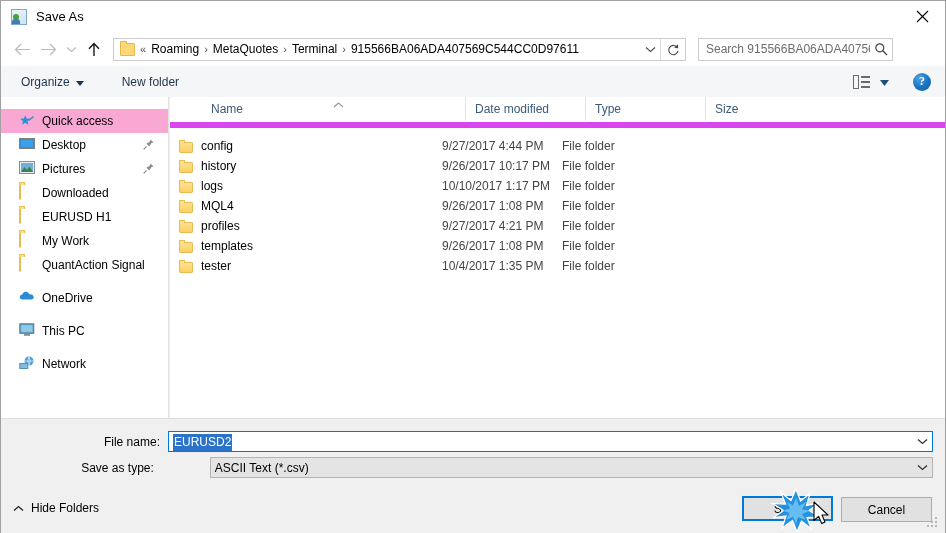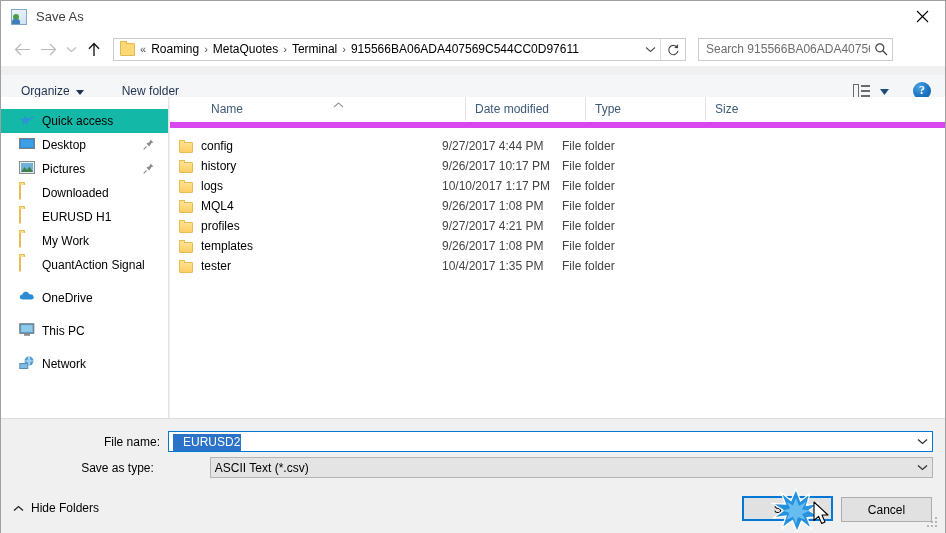--- a/index.html
+++ b/index.html
@@ -34,21 +34,21 @@
     content: ""; position: absolute; left: 1px; top: 4px;
     width: 6px; height: 6px; border-radius: 50%;
     background: #4f9b3f;
   }
   .title-icon::after {
     content: ""; position: absolute; left: 0px; top: 9px;
     width: 8px; height: 5px; border-radius: 3px 3px 0 0;
     background: #3f7fb8;
   }
   .title-text {
-    margin-left: 9px; font-size: 13px; color: #404040;
+    margin-left: 9px; font-size: 13px; color: #000000;
   }
   .close-btn {
     position: absolute; right: 0; top: 0; width: 46px; height: 30px;
     display: flex; align-items: center; justify-content: center;
     cursor: default;
   }
   .close-btn svg { display: block; }
 
   
   .navrow {
@@ -90,21 +90,21 @@
     display: flex; align-items: center; box-sizing: border-box;
   }
   .search-ph {
     font-size: 12px; color: #6d6d6d; margin-left: 7px; white-space: nowrap;
     overflow: hidden; flex: 1;
   }
   .search-icon { width: 22px; display: flex; align-items: center; justify-content: center; }
 
   
   .cmdbar {
-    position: absolute; left: 0; top: 74px; width: 944px; height: 31px;
+    position: absolute; left: 0; top: 65px; width: 944px; height: 31px;
     background: #f5f6f7; border-bottom: 1px solid #dedede;
     display: flex; align-items: center;
   }
   .cmd-item {
     font-size: 12px; color: #1f3250; display: flex; align-items: center;
     height: 30px; padding: 0 8px;
   }
   .cmd-item.organize { margin-left: 12px; }
   .cmd-item.newfolder { margin-left: 22px; }
   .cmd-caret { margin-left: 6px; }
@@ -128,21 +128,21 @@
   
   .sidebar {
     position: absolute; left: 0; top: 96px; width: 168px; height: 321px;
     background: #ffffff; border-right: 1px solid #e2e2e2;
     box-sizing: border-box; padding-top: 12px;
   }
   .nav-node {
     height: 24px; display: flex; align-items: center; font-size: 12px; color: #000;
     padding-left: 18px; position: relative;
   }
-  .nav-node.selected { background: #14b8a6; }
+  .nav-node.selected { background: #f9a8d4; }
   .nav-node.indent { }
   .nav-node .ni { width: 16px; height: 16px; margin-right: 7px; position: relative; flex: 0 0 16px; }
   .nav-node .lbl { white-space: nowrap; overflow: hidden; }
   .pin {
     position: absolute; right: 14px; top: 6px; width: 11px; height: 11px;
   }
   .folder-ic {
     width: 14px; height: 11px; margin-top: 3px;
     background: linear-gradient(180deg,#ffe08a 0%,#fbd065 100%);
     border: 1px solid #e8bc52; box-sizing: border-box; border-radius: 1px;
@@ -192,21 +192,21 @@
     height: 21px; box-sizing: border-box; display: flex; align-items: center;
     position: relative;
   }
   .combo.name-combo {
     border: 1px solid #0078d7; background: #ffffff;
   }
   .combo.type-combo {
     border: 1px solid #b4b4b4; background: #e4e4e4;
   }
   .combo .ctext { font-size: 12px; margin-left: 4px; }
-  .combo .sel { background: #2b72c9; color: #ffffff; padding: 1px 1px 2px 10px; text-align: right; }
+  .combo .sel { background: #2b72c9; color: #ffffff; padding: 1px 1px 2px 1px; text-align: right; }
   .combo .carrow {
     position: absolute; right: 0; top: 0; width: 19px; height: 19px;
     display: flex; align-items: center; justify-content: center;
   }
   .btn {
     width: 91px; height: 25px; box-sizing: border-box;
     background: #e1e1e1; border: 1px solid #adadad;
     font-size: 12px; color: #000;
     display: flex; align-items: center; justify-content: center;
   }

